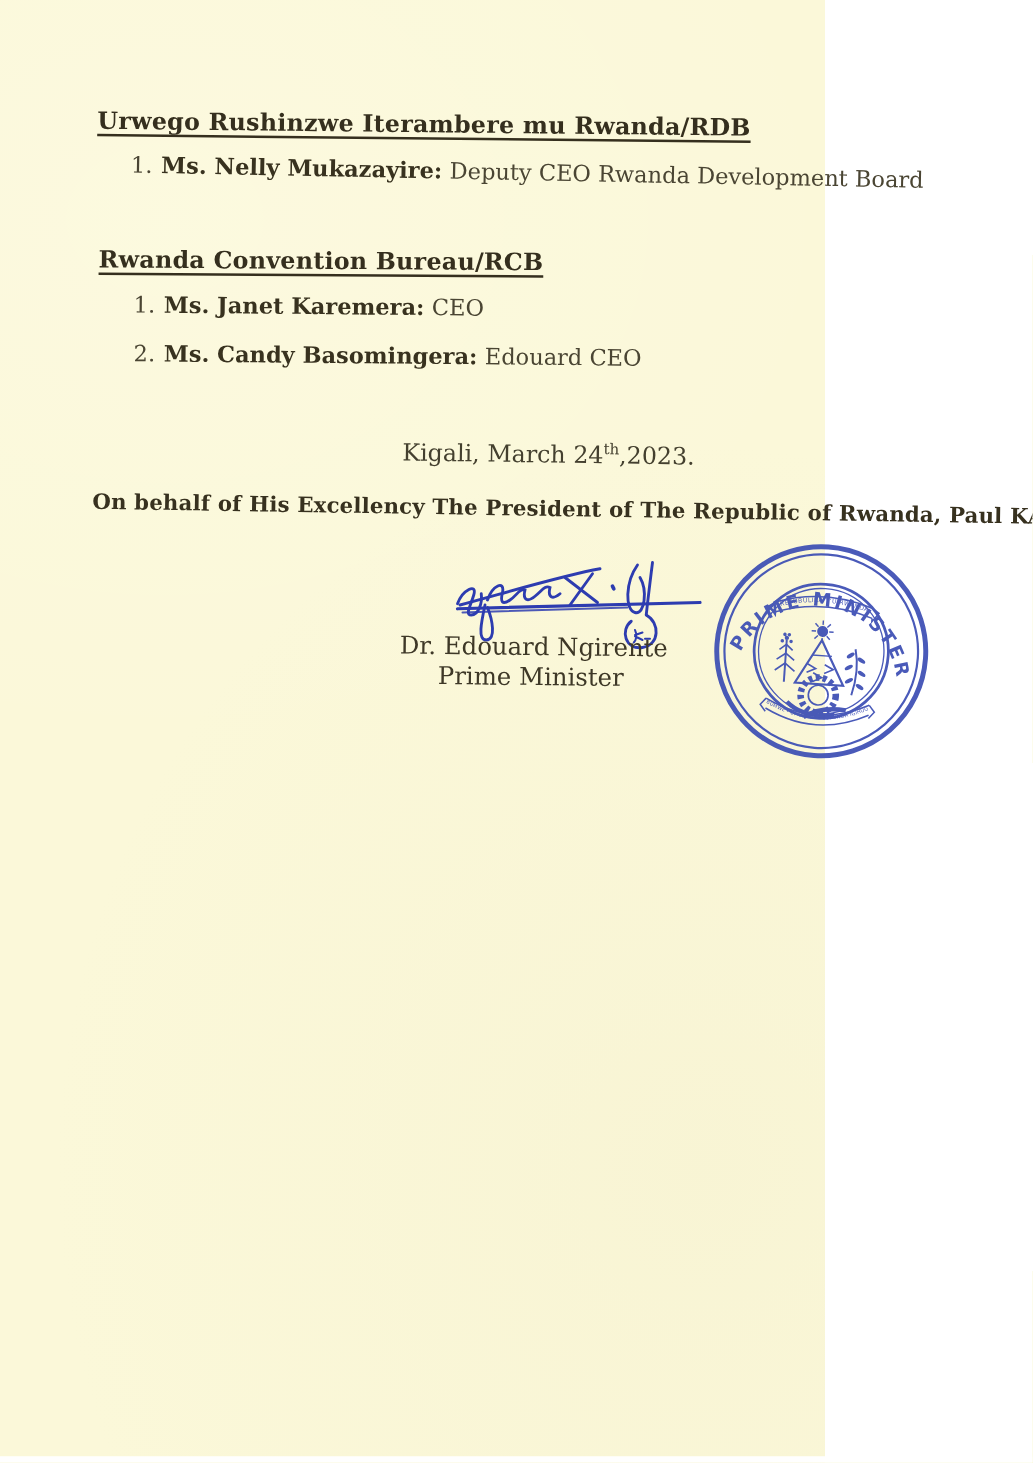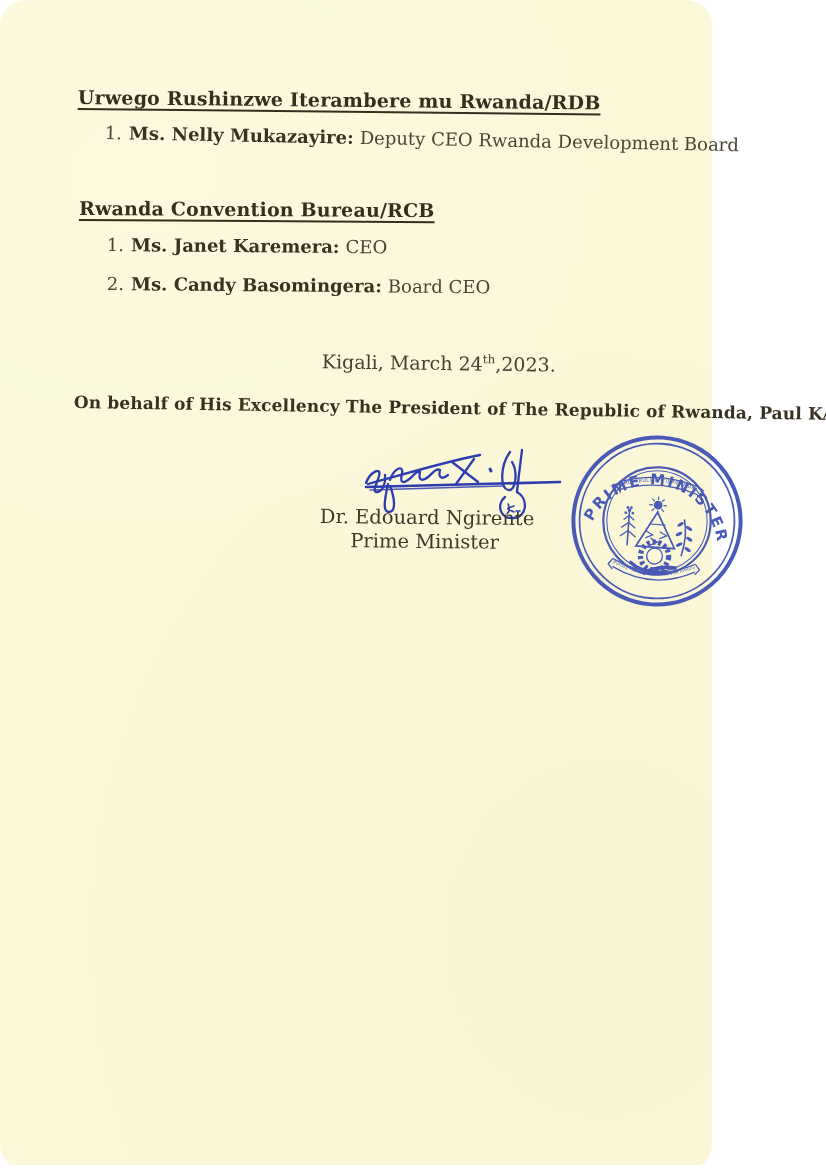--- a/index.html
+++ b/index.html
@@ -1,25 +1,24 @@
 <!DOCTYPE html>
 <html><head>
 <meta charset="utf-8">
 <style>
   html,body{margin:0;padding:0;}
   body{width:826px;height:1170px;overflow:hidden;}
   .paper{
-    position:relative;width:712px;height:1170px;
+    position:relative;width:660px;height:1170px;
     background-color:#fbf8d9;
     background-image:
       radial-gradient(ellipse 900px 700px at 20% 15%, rgba(255,255,240,.25), rgba(255,255,240,0) 60%),
       radial-gradient(ellipse 800px 900px at 85% 80%, rgba(235,228,190,.18), rgba(235,228,190,0) 65%);
     font-family:"DejaVu Serif","Liberation Serif",serif;
     color:#45402e;
-    border-radius:26px;
   }
   .abs{position:absolute;}
   .heading{
     font-size:19px;font-weight:bold;color:#352f1e;letter-spacing:.2px;
     text-decoration:underline;text-decoration-thickness:2px;text-underline-offset:4px;
     transform-origin:left top;white-space:nowrap;
   }
   .item{font-size:18px;white-space:nowrap;transform-origin:left top;color:#4a4533;}
   .item .num{margin-right:7px;color:#4a4533;}
   .item .name{font-weight:bold;color:#38321f;margin-right:6px;}
@@ -47,21 +46,21 @@
     <span class="num">1.</span><span class="name">Ms. Nelly Mukazayire:</span><span class="role">Deputy CEO Rwanda Development Board</span>
   </div>
 
   <div class="abs heading" style="left:79px;top:197px;transform:rotate(0.35deg);">Rwanda Convention Bureau/RCB</div>
 
   <div class="abs item" style="left:107px;top:234px;transform:rotate(0.5deg);">
     <span class="num">1.</span><span class="name">Ms. Janet Karemera:</span><span class="role">CEO</span>
   </div>
 
   <div class="abs item" style="left:107px;top:273px;transform:rotate(0.5deg);">
-    <span class="num">2.</span><span class="name">Ms. Candy Basomingera:</span><span class="role">Board CEO</span>
+    <span class="num">2.</span><span class="name">Ms. Candy Basomingera:</span><span class="role">Edouard CEO</span>
   </div>
 
   <div class="abs dateline" style="left:322px;top:350px;transform:rotate(0.8deg);">
     <span>Kigali, March 24</span><sup>th</sup><span>,2023.</span>
   </div>
 
   <div class="abs attestation" style="left:74px;top:392px;transform:rotate(0.9deg);">On behalf of His Excellency The President of The Republic of Rwanda, Paul KAGAME,</div>
 
   <svg class="abs" style="left:352px;top:442px;" width="222" height="82" viewBox="0 0 222 82">
     <g stroke="#2d3cb0" stroke-width="2.3" fill="none" stroke-linecap="round">

